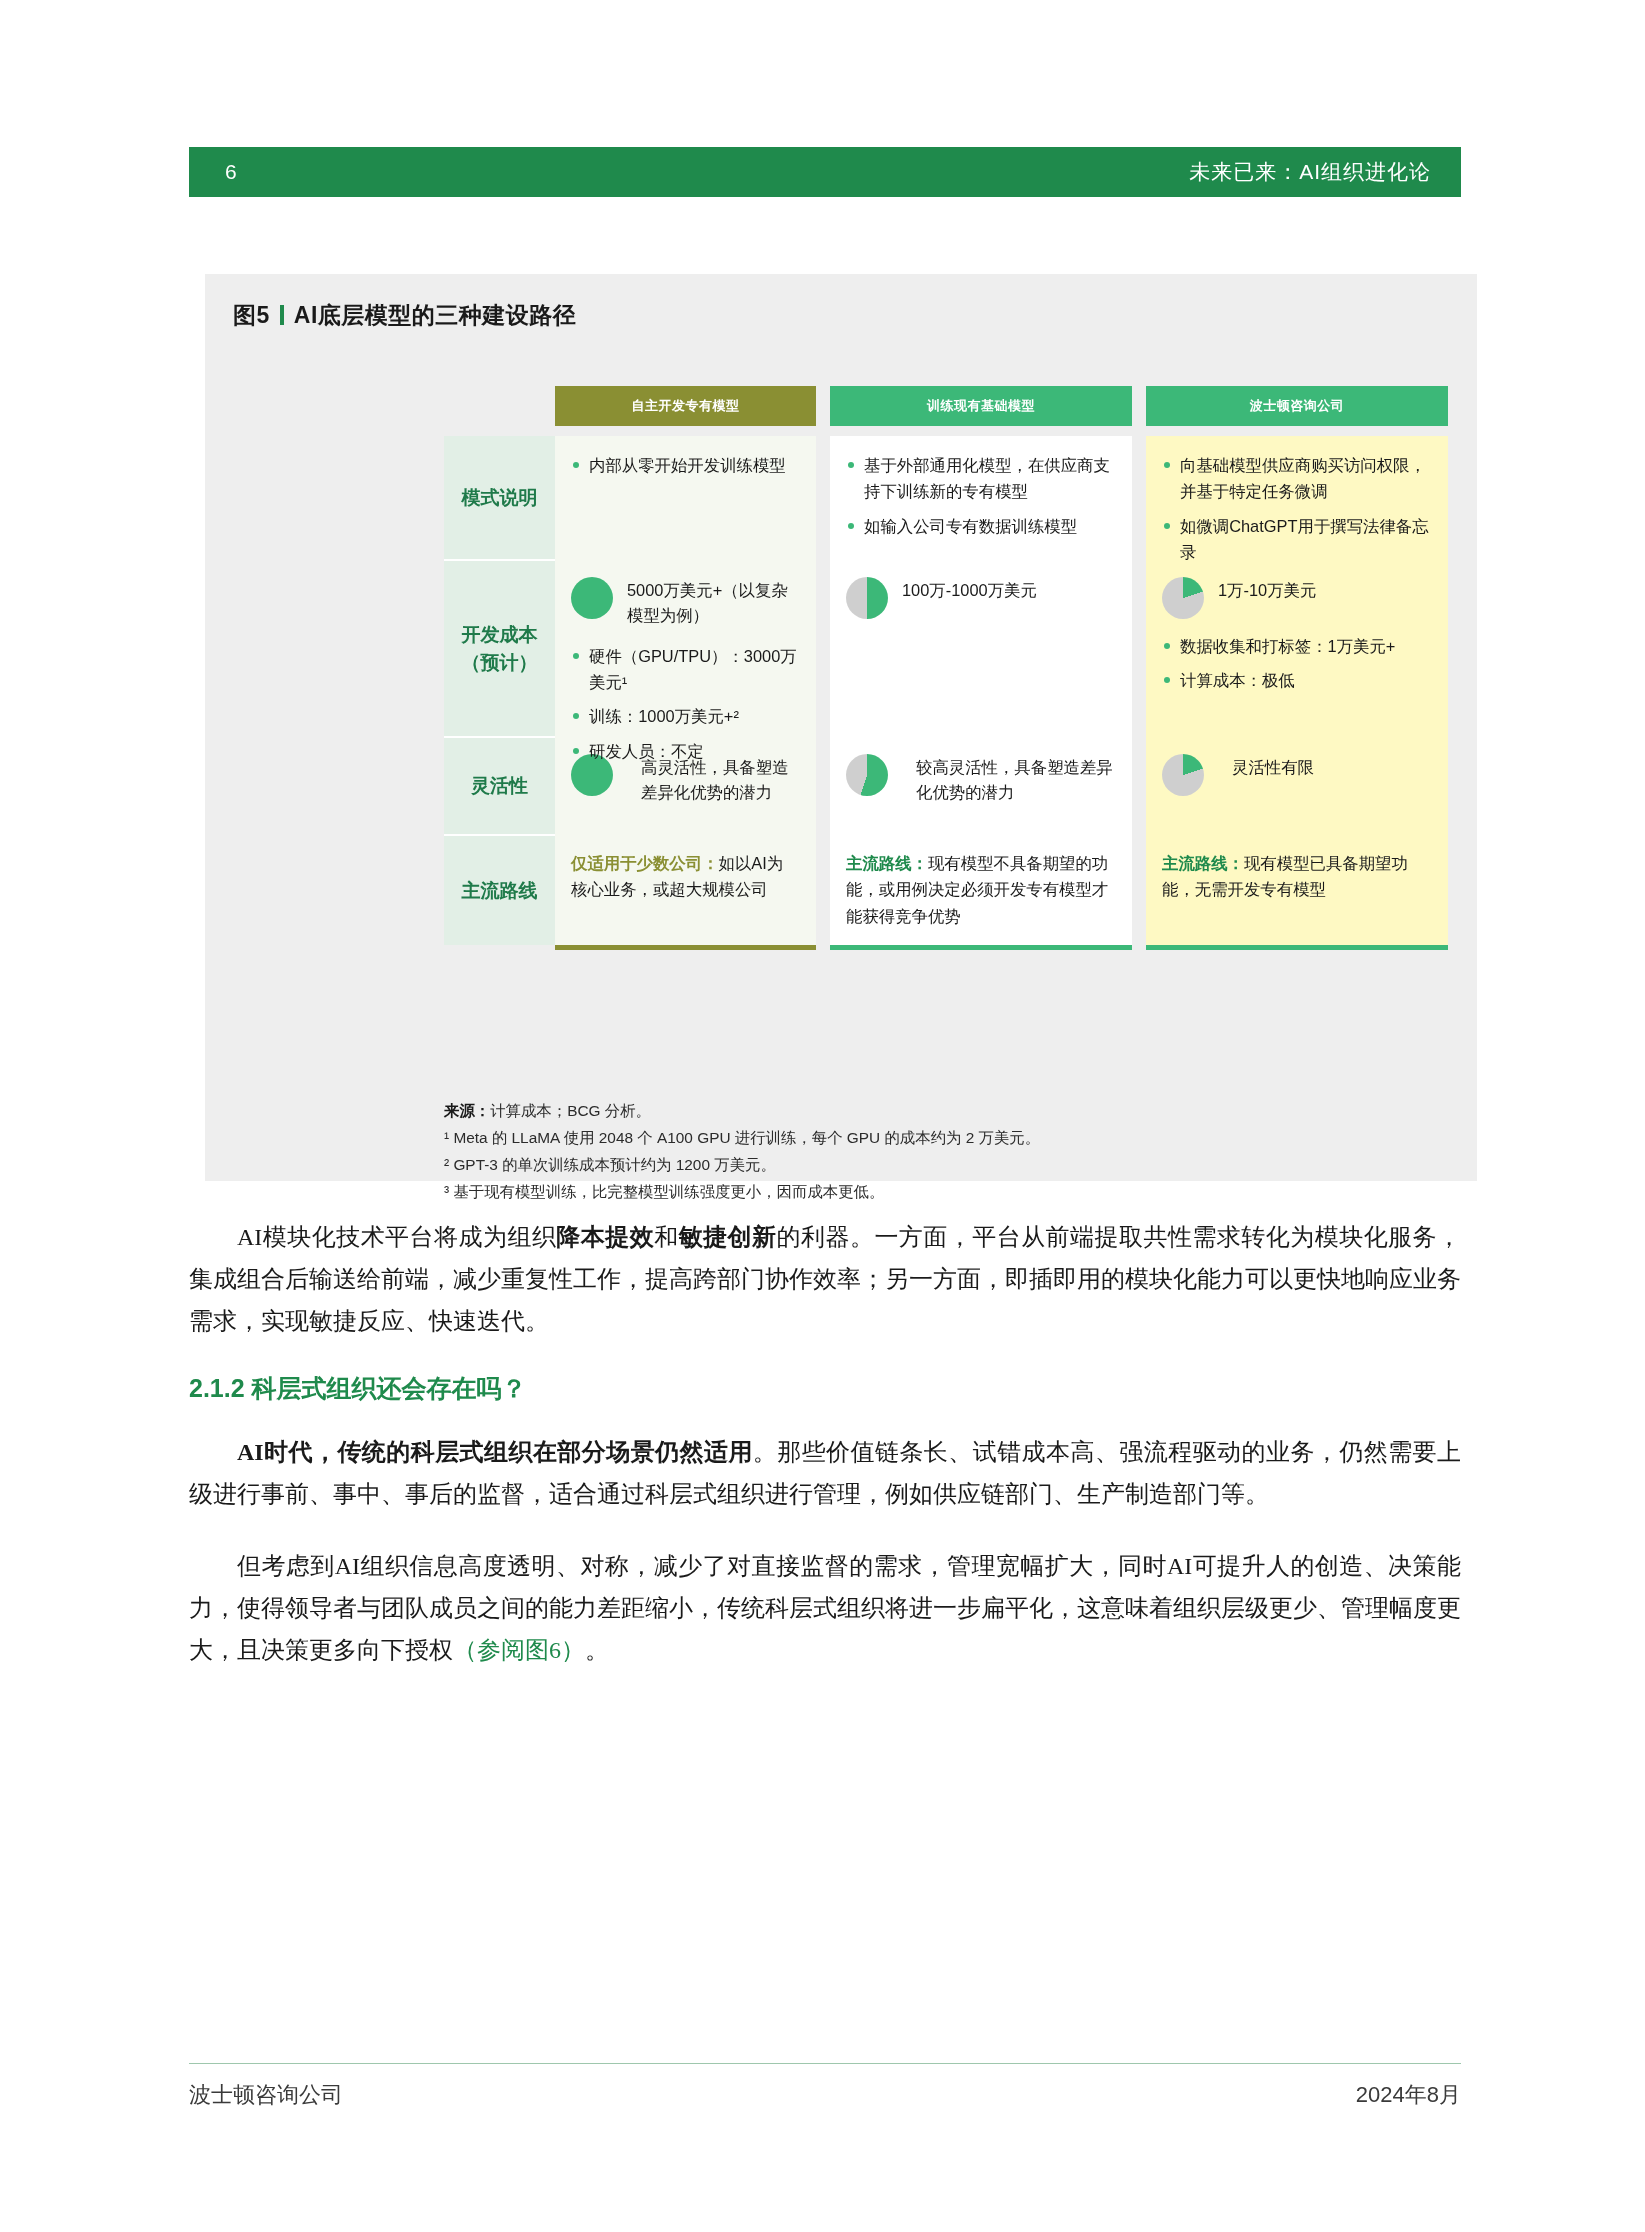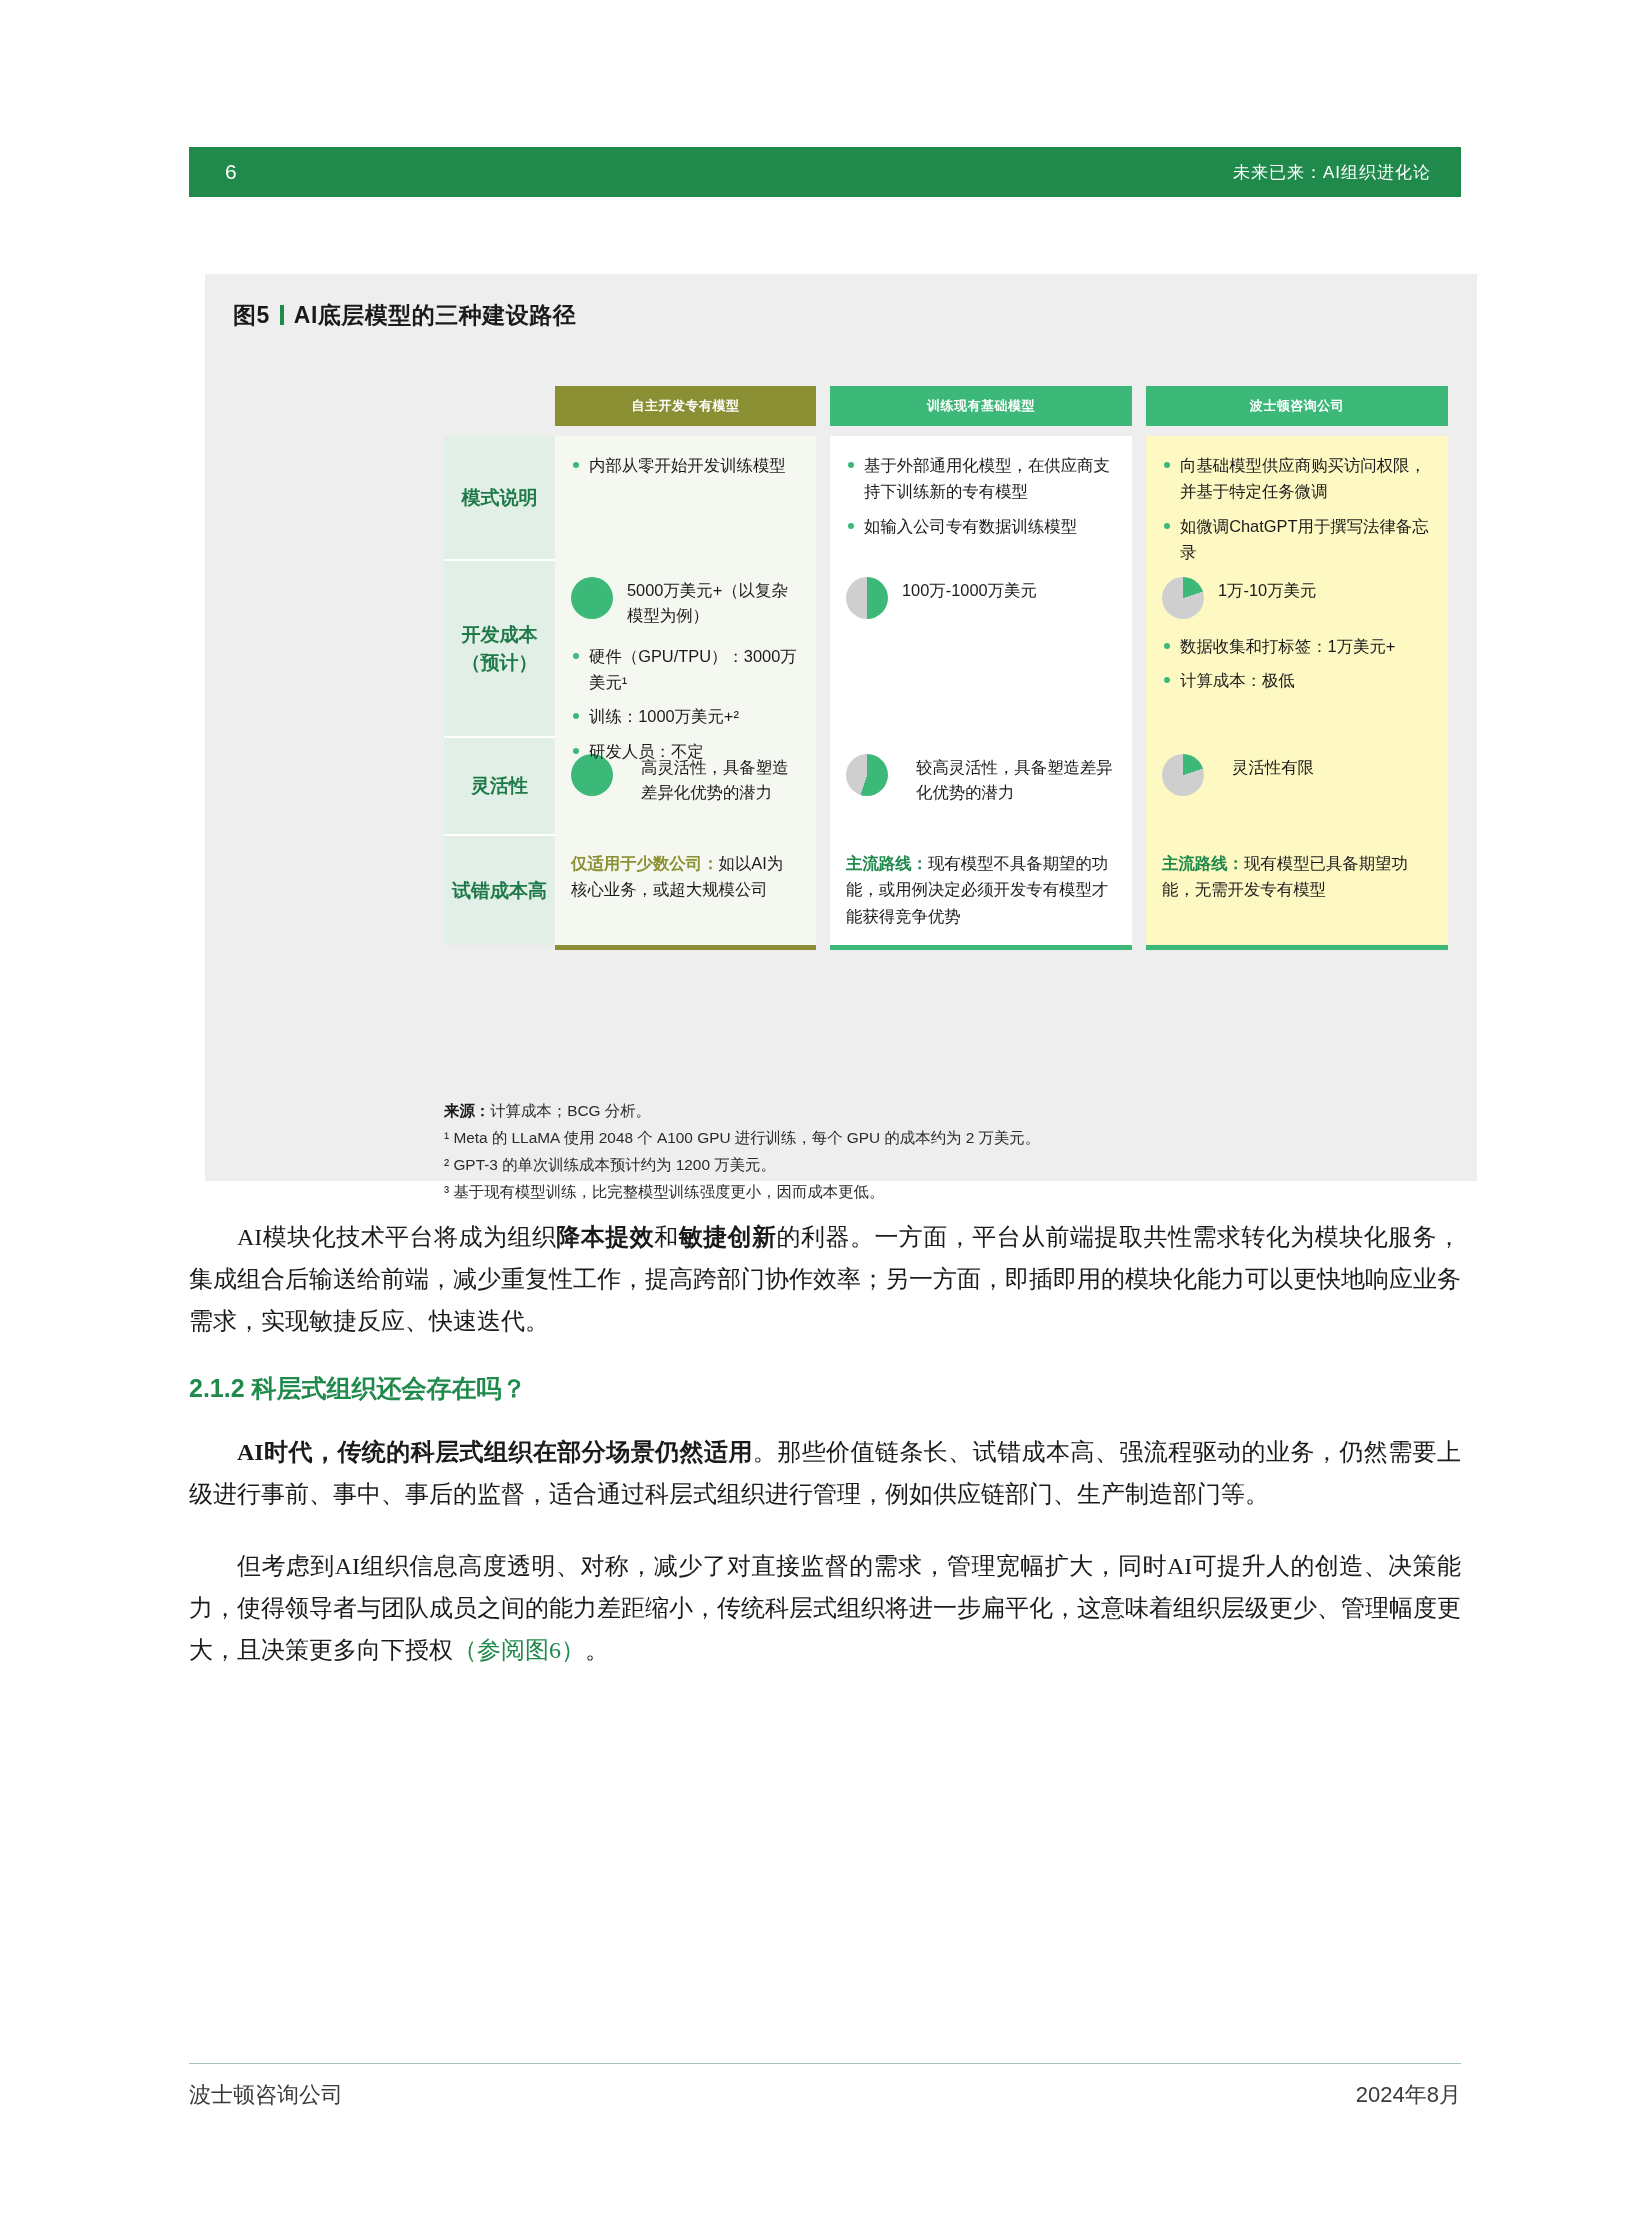--- a/index.html
+++ b/index.html
@@ -21,21 +21,21 @@
   .header{
     position:absolute;
     left:189px; top:147px; width:1272px; height:50px;
     background:#1f8a4c;
     display:flex;align-items:center;
   }
   .header .pagenum{
     color:#ffffff;font-size:21px;margin-left:36px;font-weight:400;letter-spacing:0.5px;
   }
   .header .htitle{
-    color:#ffffff;font-size:17px;margin-left:auto;margin-right:30px;letter-spacing:1px;
+    color:#ffffff;font-size:21px;margin-left:auto;margin-right:30px;letter-spacing:1px;
   }
 
   
   .exhibit{
     position:absolute;
     left:205px; top:274px; width:1272px; height:907px;
     background:#eeeeee;
   }
   .ex-title{
     position:absolute;left:28px;top:26px;
@@ -242,21 +242,21 @@
         <div style="width:14px;"></div>
         <div class="cell cell-c" style="width:302px;min-width:302px;height:98px;">
           <div class="flexrow">
             <div class="pie" style="background:conic-gradient(#3cb878 0 20%, #cfcfcf 20% 100%);"></div>
             <div class="pie-txt">灵活性有限</div>
           </div>
         </div>
       </div>
 
       <div class="tbl-row">
-        <div class="rowlabel" style="height:109px;border-bottom:0;">试错成本高</div>
+        <div class="rowlabel" style="height:109px;border-bottom:0;">主流路线</div>
         <div class="cell cell-a" style="height:109px;padding-top:14px;">
           <div style="line-height:1.6;">
             <span class="tag-olive">仅适用于少数公司：</span><span>如以AI为核心业务，或超大规模公司</span>
           </div>
         </div>
         <div style="width:14px;"></div>
         <div class="cell cell-b" style="width:302px;min-width:302px;height:109px;padding-top:14px;">
           <div style="line-height:1.6;">
             <span class="tag-green">主流路线：</span><span>现有模型不具备期望的功能，或用例决定必须开发专有模型才能获得竞争优势</span>
           </div>

